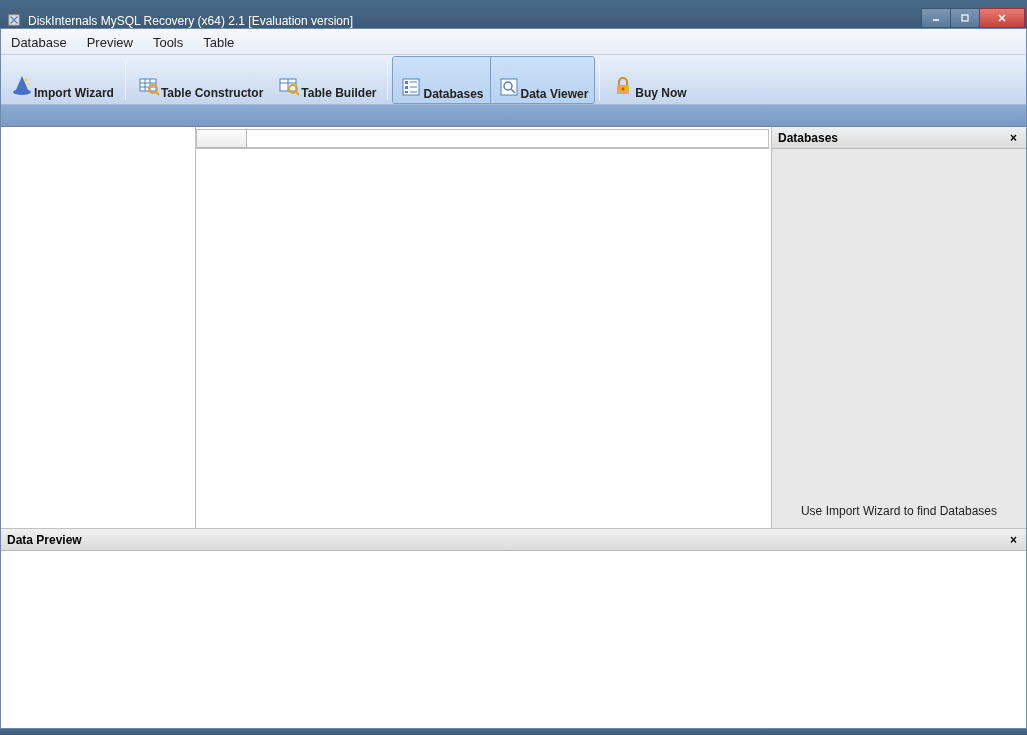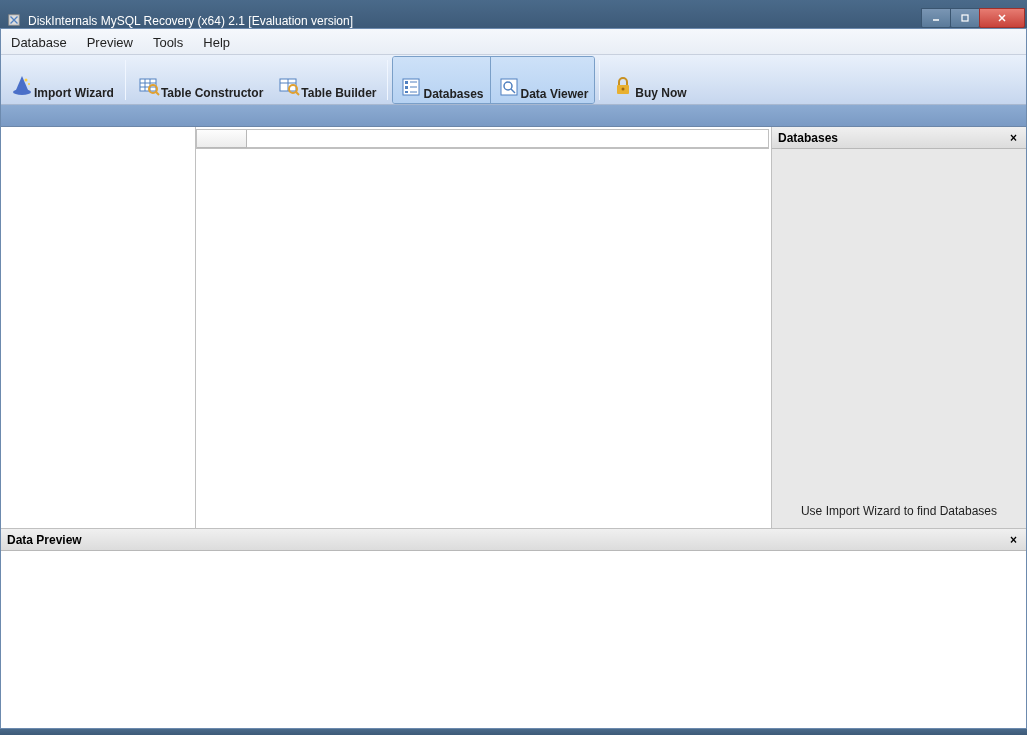--- a/index.html
+++ b/index.html
@@ -298,21 +298,21 @@
       </div>
     </div>
   </div>
 
   <div class="outer-frame">
 
     <div class="menubar">
       <div class="menu-item">Database</div>
       <div class="menu-item">Preview</div>
       <div class="menu-item">Tools</div>
-      <div class="menu-item">Help</div>
+      <div class="menu-item">Table</div>
     </div>
 
     <div class="toolbar">
       <div class="tb-btn">
         <span class="icon">
           <svg width="24" height="24" viewBox="0 0 24 24">
               <path d="M12 2 L6 16 L18 16 Z" fill="#4a6fc8"></path>
               <ellipse cx="12" cy="18" rx="9" ry="3" fill="#4a6fc8"></ellipse>
               <circle cx="16" cy="6" r="1.5" fill="#ffd040"></circle>
               <circle cx="19" cy="10" r="1" fill="#ffd040"></circle>

